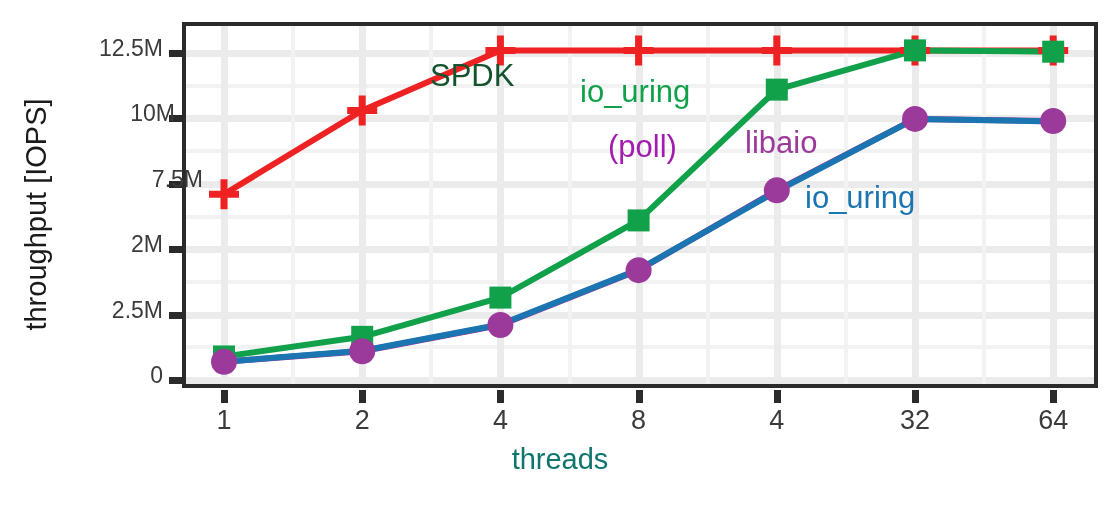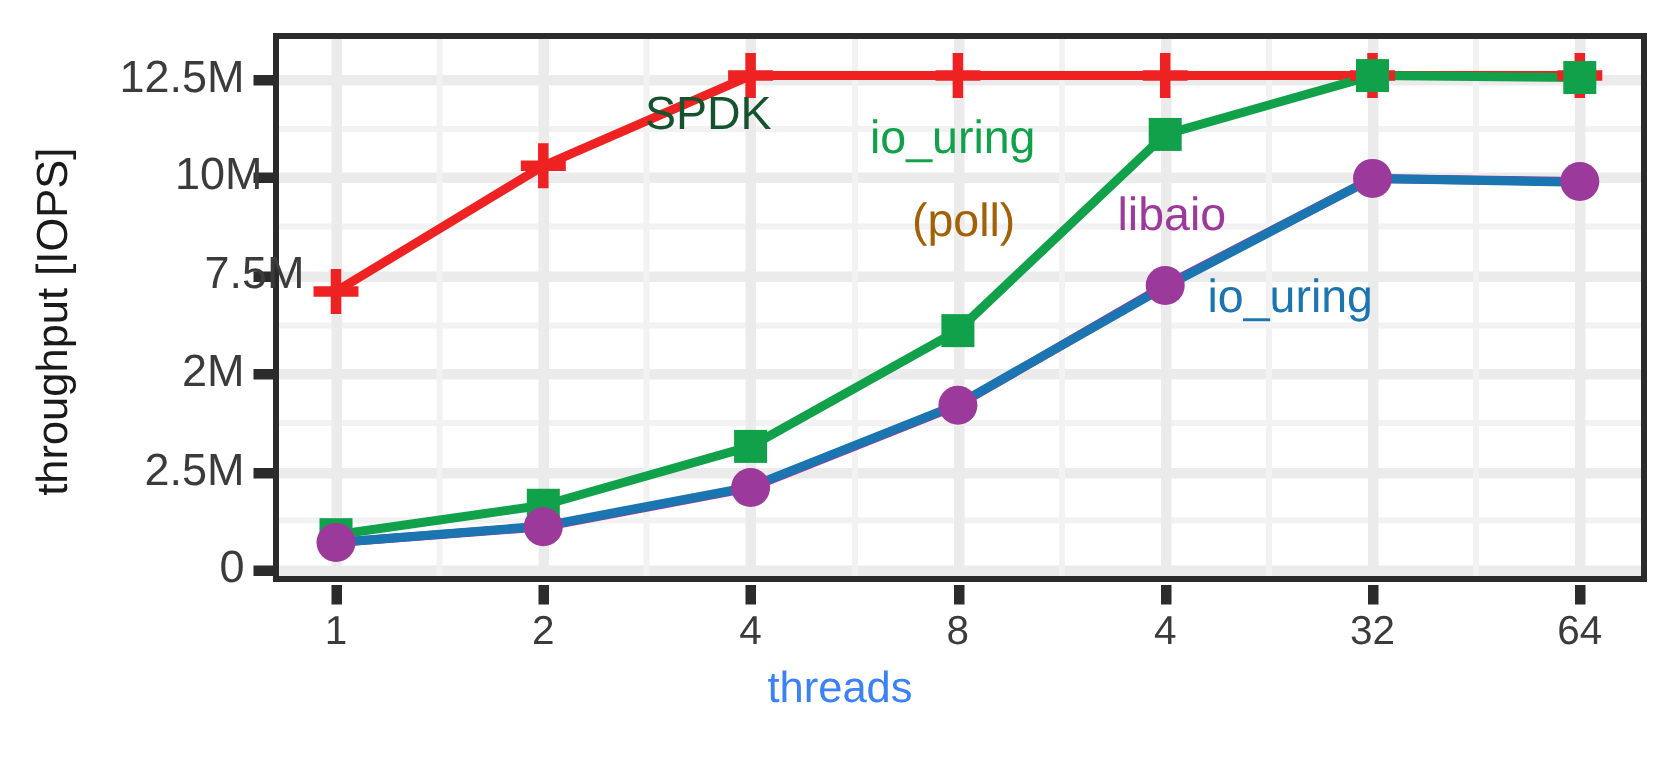--- a/index.html
+++ b/index.html
@@ -10,41 +10,41 @@
 
   
   .y-axis-title{
     position:absolute;left:-134px;top:198px;width:340px;
     transform:rotate(-90deg);
     text-align:center;font-size:29px;color:#1a1a1a;white-space:nowrap;
   }
   
   .x-axis-title{
     position:absolute;left:0;top:443px;width:1120px;text-align:center;
-    font-size:29px;color:#3b82f6;
+    font-size:29px;color:#0f766e;
   }
 
   
   .panel{
     position:absolute;left:182px;top:22px;width:916px;height:366px;
     background:#ffffff;border:4px solid #2b2b2b;box-sizing:border-box;
   }
   .panel-inner{position:absolute;left:0;top:0;right:0;bottom:0;overflow:hidden;}
 
   .grid-major-h,.grid-minor-h{position:absolute;left:0;width:100%;}
   .grid-major-h{height:7px;background:#ebebeb;}
   .grid-minor-h{height:4px;background:#f2f2f2;}
   .grid-major-v,.grid-minor-v{position:absolute;top:0;height:100%;}
   .grid-major-v{width:7px;background:#ebebeb;}
   .grid-minor-v{width:4px;background:#f2f2f2;}
 
   
   .ytick{position:absolute;width:13px;height:7px;background:#2b2b2b;}
   .xtick{position:absolute;width:7px;height:13px;background:#2b2b2b;}
-  .ylabel{position:absolute;text-align:right;font-size:30px;color:#3b3b3b;
+  .ylabel{position:absolute;text-align:right;font-size:23px;color:#3b3b3b;
           white-space:nowrap;}
   .xlabel{position:absolute;text-align:center;font-size:27px;color:#3b3b3b;
           white-space:nowrap;width:80px;}
 
   
   .series-svg{position:absolute;left:0;top:0;width:1120px;height:506px;
               pointer-events:none;}
 
   
   .series-label{position:absolute;font-size:31px;white-space:nowrap;}
@@ -138,20 +138,20 @@
       <circle cx="500.4" cy="325.064" r="13" fill="#9c3a9c"></circle>
       <circle cx="638.5999999999999" cy="270.128" r="13" fill="#9c3a9c"></circle>
       <circle cx="776.8" cy="190.34" r="13" fill="#9c3a9c"></circle>
       <circle cx="915" cy="118.92320000000001" r="13" fill="#9c3a9c"></circle>
       <circle cx="1053.1999999999998" cy="121.01600000000002" r="13" fill="#9c3a9c"></circle>
     </svg>
 
   <div id="annotations-layer">
       <div class="series-label" style="left: 430px; top: 58px; color: #14532d;">SPDK</div>
       <div class="series-label" style="left: 580px; top: 74px; color: rgb(17, 161, 74);">io_uring</div>
-      <div class="series-label" style="left: 608px; top: 129px; color: #a16207;">(poll)</div>
+      <div class="series-label" style="left: 608px; top: 129px; color: #a21caf;">(poll)</div>
       <div class="series-label" style="left: 745px; top: 125px; color: rgb(156, 58, 156);">libaio</div>
       <div class="series-label" style="left: 805px; top: 180px; color: rgb(27, 117, 176);">io_uring</div>
     </div>
 
   <div class="x-axis-title">threads</div>
 
 </div>
 
 </body></html>

